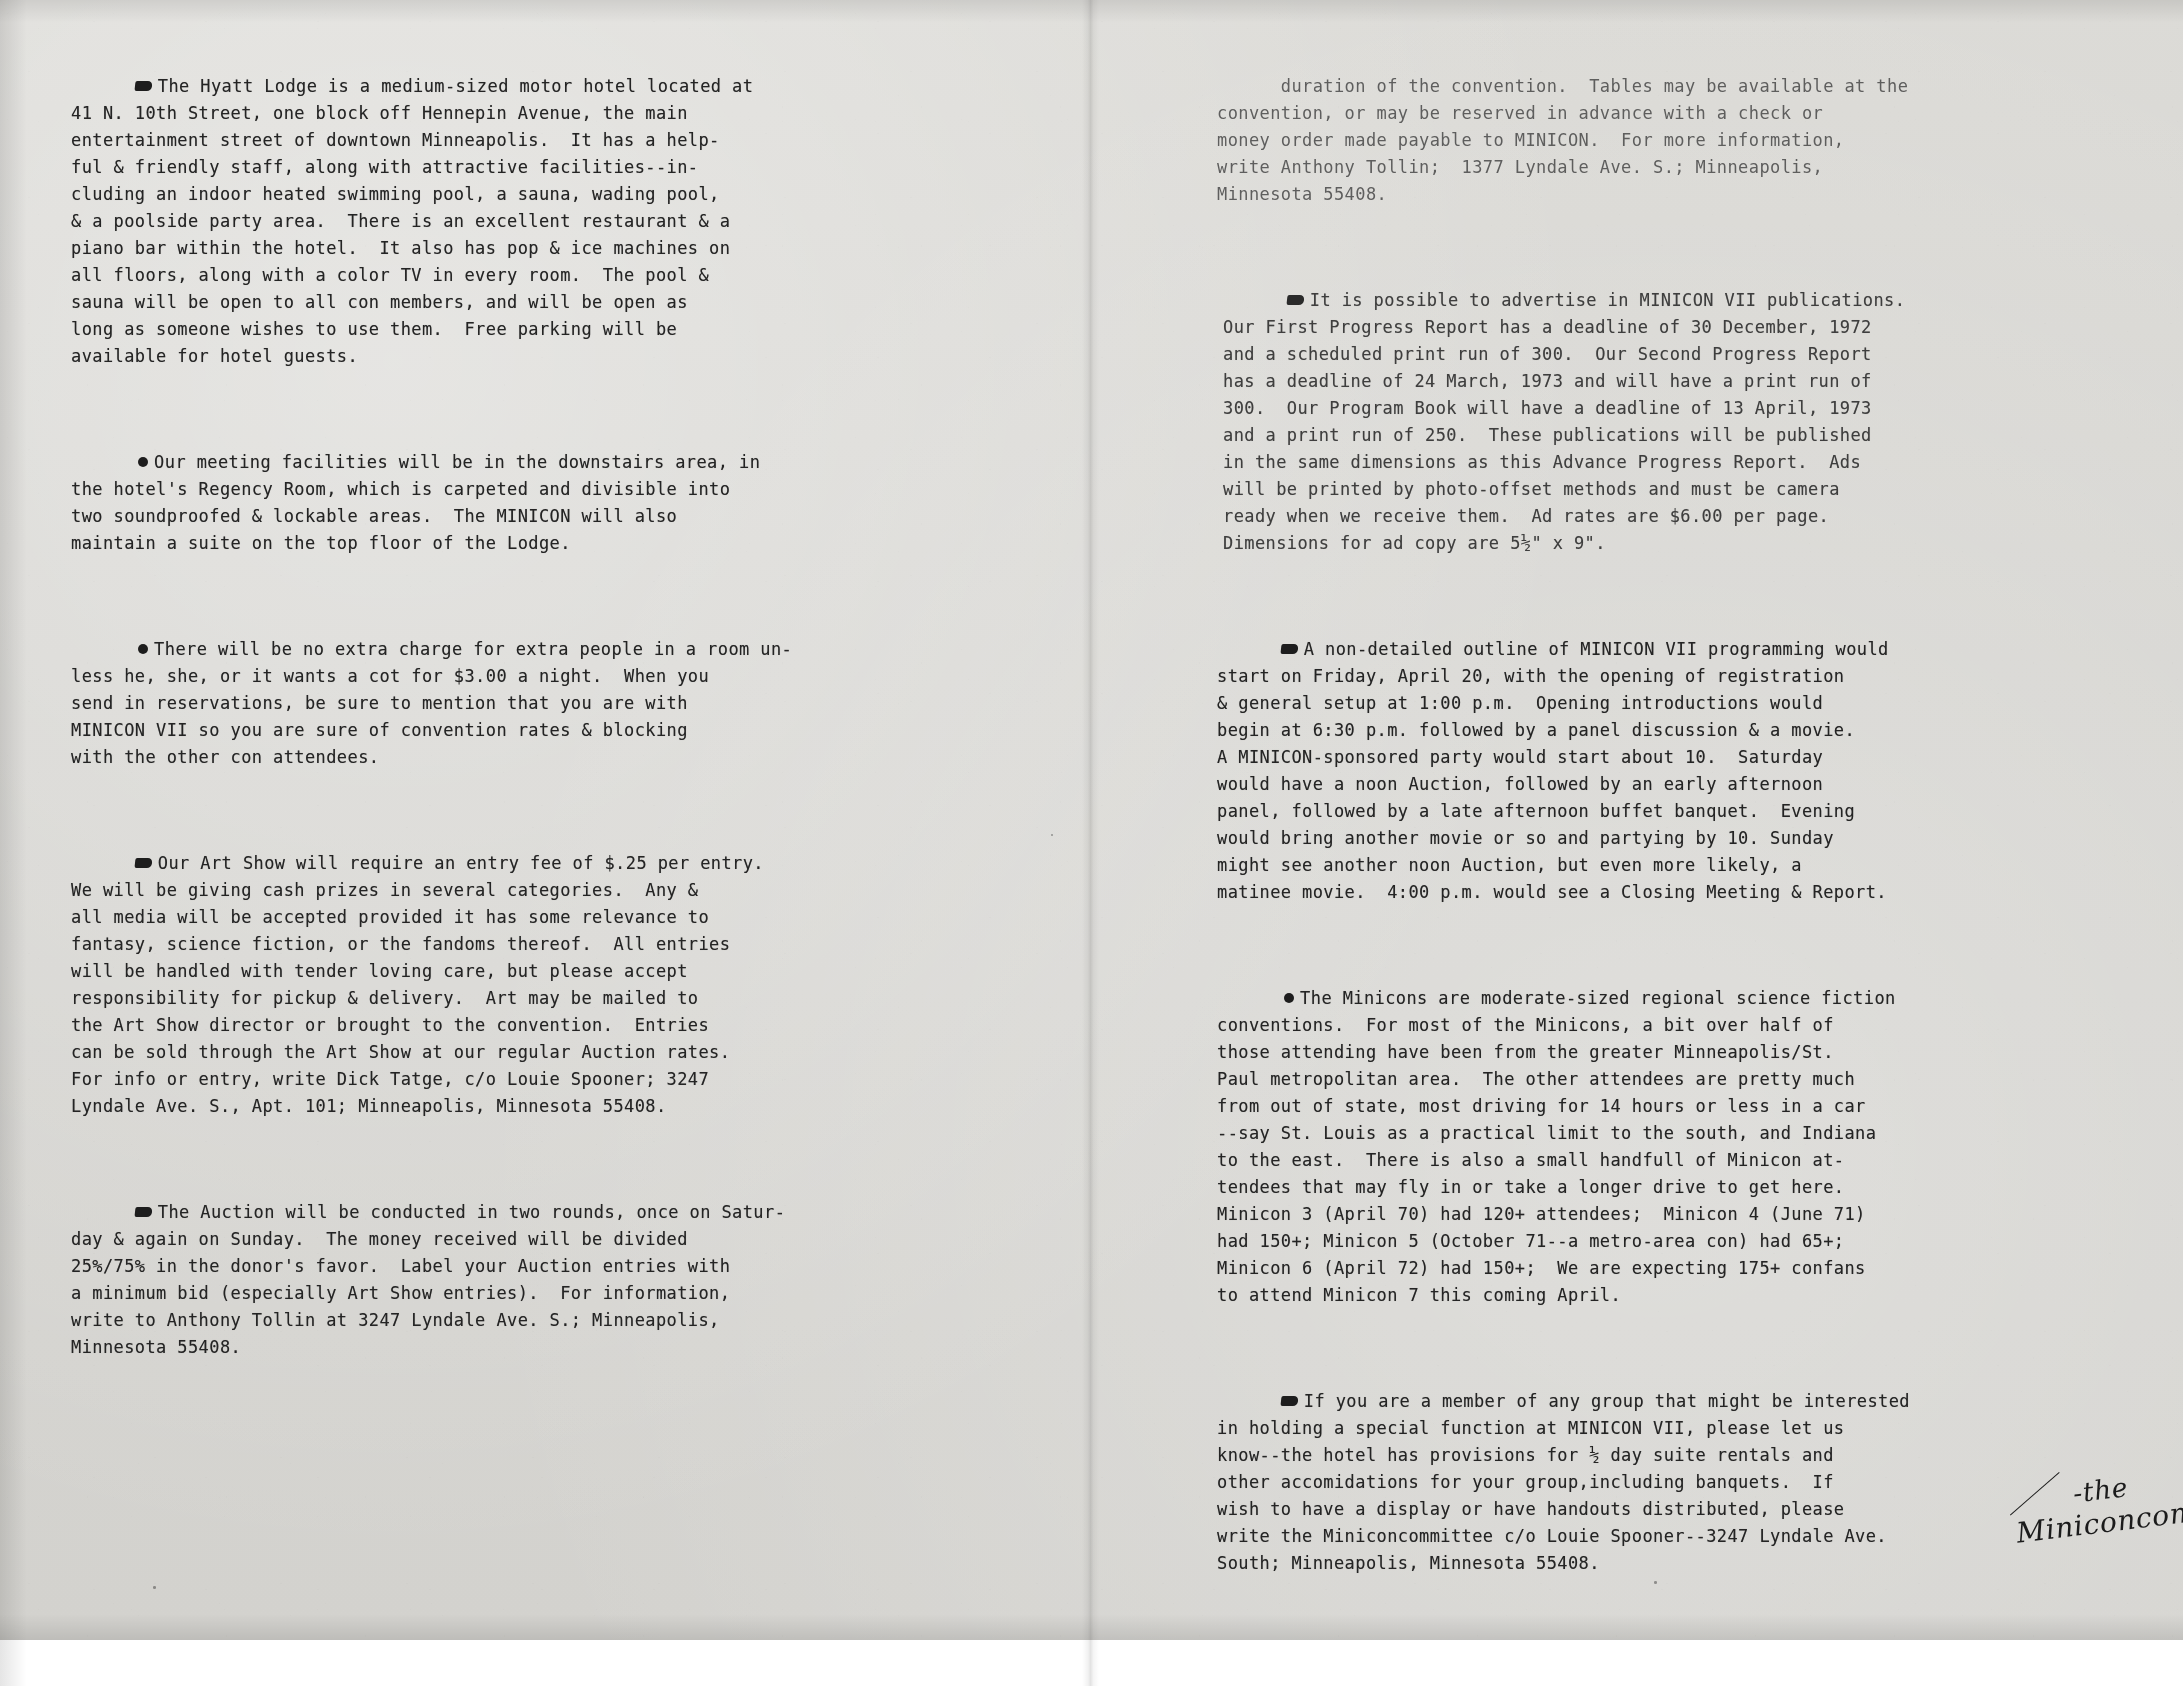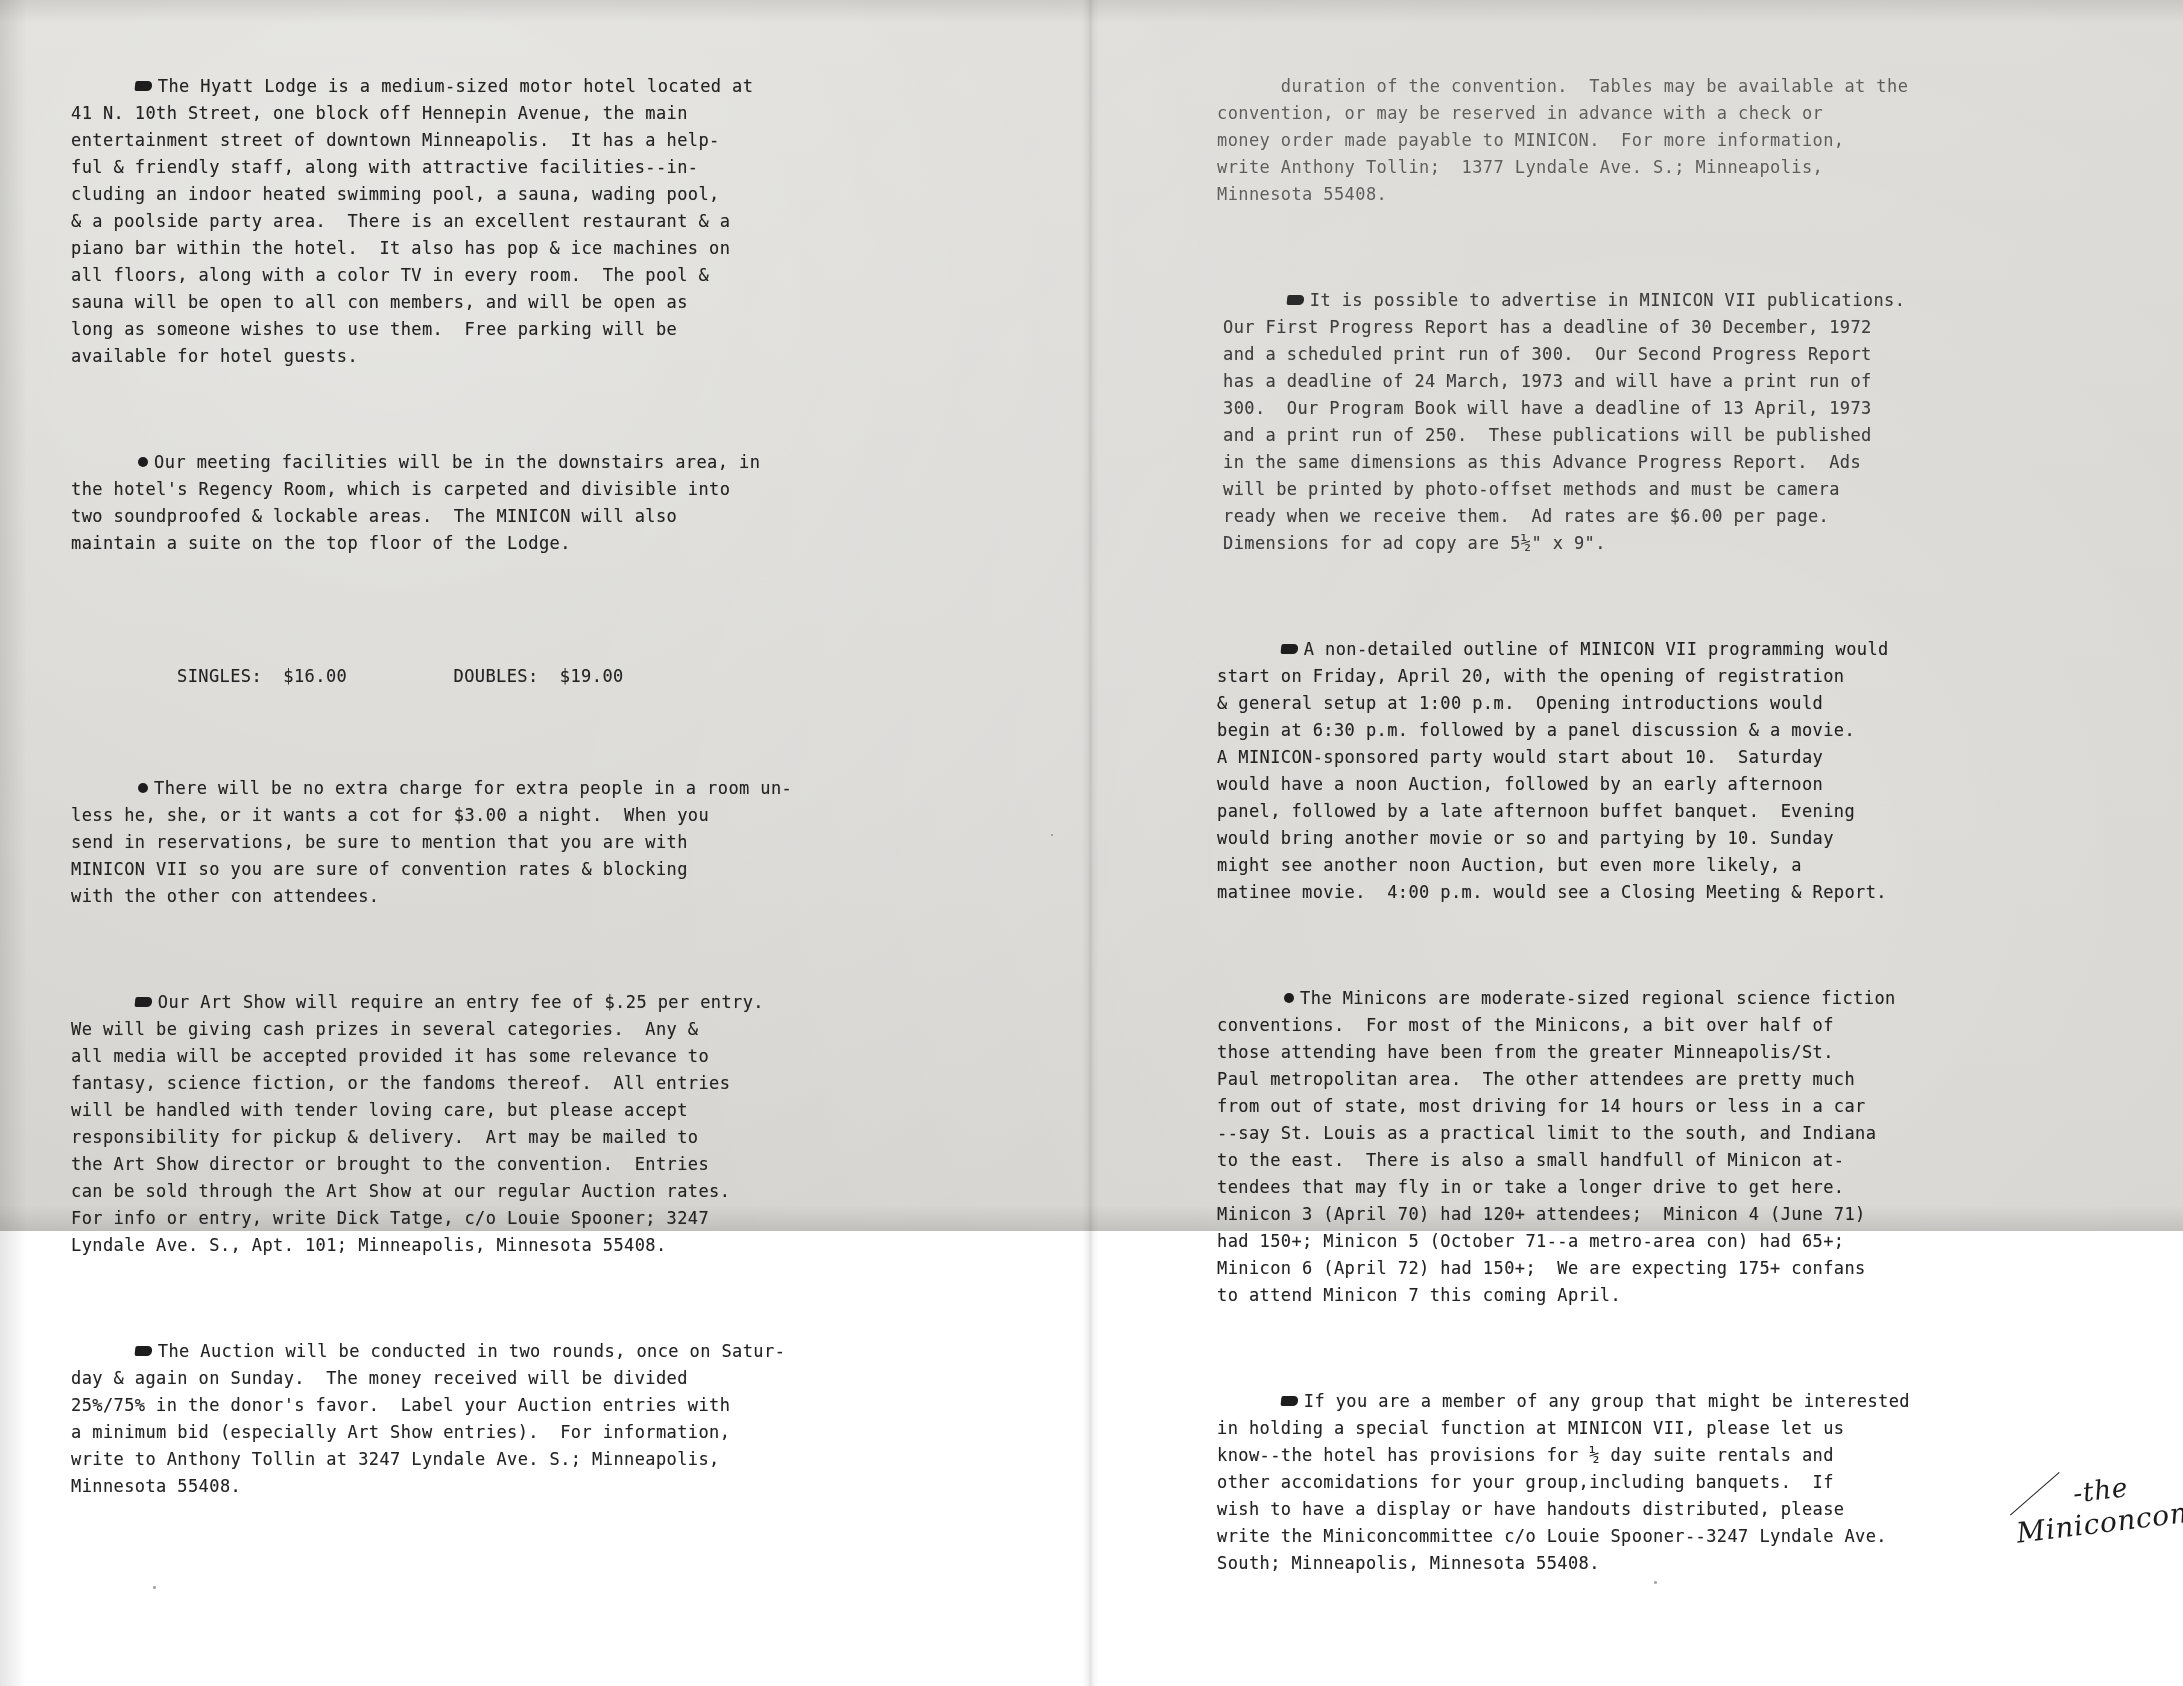--- a/index.html
+++ b/index.html
@@ -9,21 +9,21 @@
   }
   body {
     width: 2183px;
     height: 1686px;
     font-family: "DejaVu Sans Mono", "Liberation Mono", monospace;
     overflow: hidden;
   }
   .page {
     position: relative;
     width: 2183px;
-    height: 1231px;
+    height: 1640px;
     background: #d9d8d4;
     background-image:
       radial-gradient(circle at 18% 22%, rgba(255,255,255,0.35) 0%, rgba(255,255,255,0) 55%),
       radial-gradient(circle at 76% 70%, rgba(255,255,255,0.25) 0%, rgba(255,255,255,0) 60%),
       linear-gradient(180deg, #dcdbd7 0%, #d6d5d1 40%, #d3d2ce 100%);
     box-sizing: border-box;
   }
   
   .grain {
     position: absolute;
@@ -192,23 +192,20 @@
     </p>
 
     <p class="para">
       <span class="bullet-rd"></span><span>Our meeting facilities will be in the downstairs area, in
 the hotel's Regency Room, which is carpeted and divisible into
 two soundproofed &amp; lockable areas.  The MINICON will also
 maintain a suite on the top floor of the Lodge.</span>
     </p>
 
 
-    <p class="para" style="margin-bottom:4px;">
-      <span class="indent-rates">SINGLES:  $16.00          DOUBLES:  $19.00</span>
-    </p>
 
     <p class="para">
       <span class="bullet-rd"></span><span>There will be no extra charge for extra people in a room un-
 less he, she, or it wants a cot for $3.00 a night.  When you
 send in reservations, be sure to mention that you are with
 MINICON VII so you are sure of convention rates &amp; blocking
 with the other con attendees.</span>
     </p>
 
 

